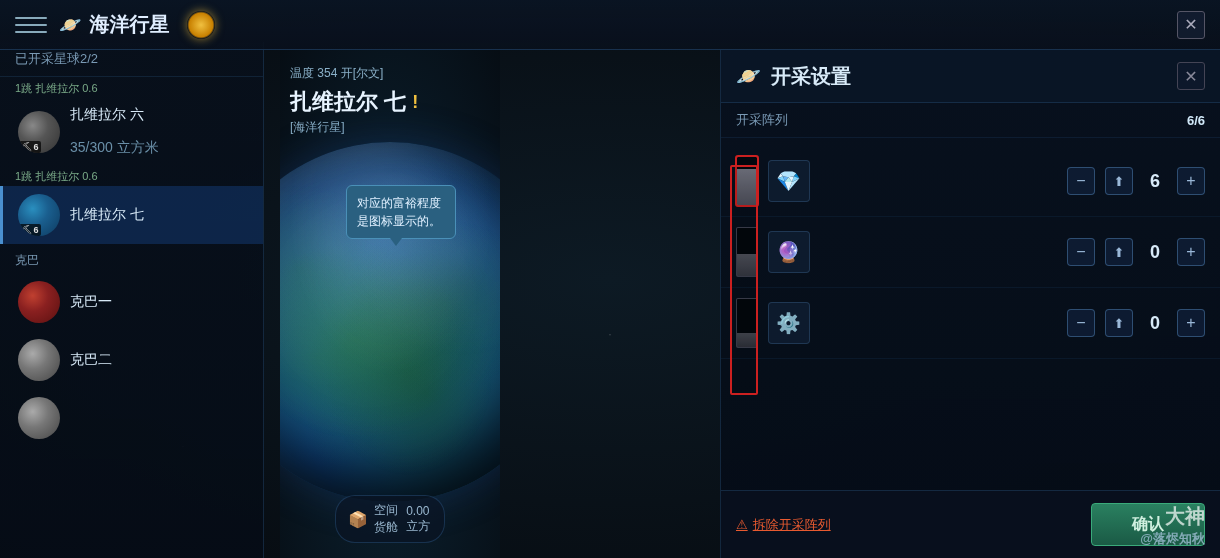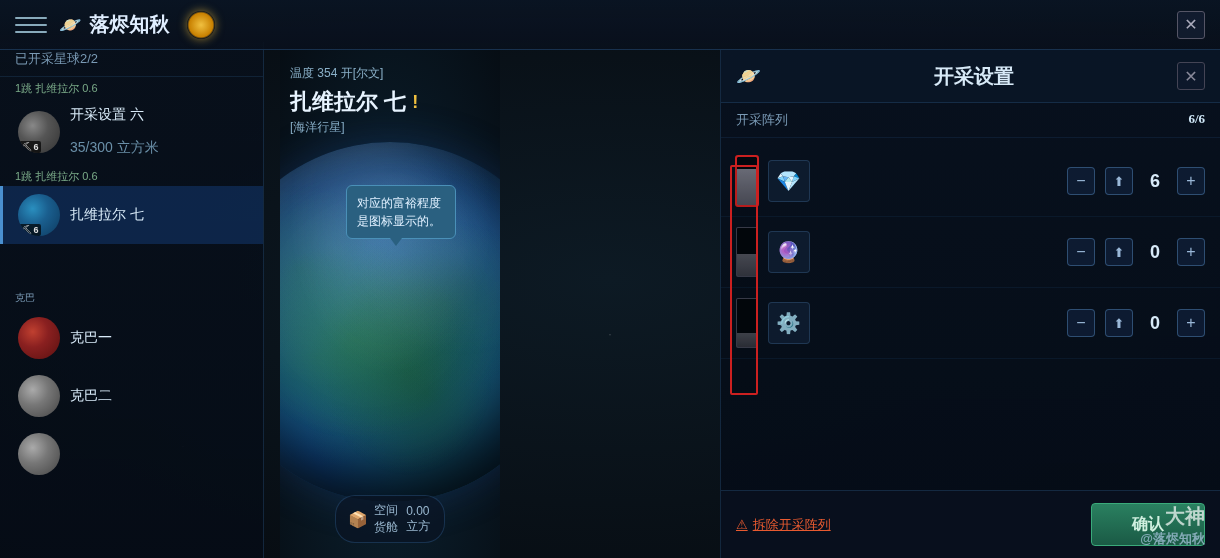--- a/index.html
+++ b/index.html
@@ -113,22 +113,21 @@
     }
     .sidebar-header {
       padding: 8px 15px;
       color: #7a9ab5;
       font-size: 13px;
       border-bottom: 1px solid rgba(40,80,120,0.3);
     }
     .system-group {
       padding: 8px 15px 4px;
       color: #7a9ab5;
-      font-size: 10px;
-      margin-top: 39px;
+      font-size: 12px;
     }
     .planet-item {
       display: flex;
       align-items: center;
       padding: 8px 15px;
       cursor: pointer;
       border-left: 3px solid transparent;
       transition: background 0.2s;
     }
     .planet-item.active {
@@ -353,42 +352,41 @@
     .panel-planet-icon {
       font-size: 20px;
       margin-right: 10px;
       color: #5ab0d8;
     }
     .panel-title {
       font-size: 20px;
       font-weight: bold;
       color: #d8eaf8;
       flex: 1;
-      text-align: center;
     }
     .panel-close {
       width: 28px;
       height: 28px;
       border: 1px solid #445;
       border-radius: 3px;
       display: flex;
       align-items: center;
       justify-content: center;
       color: #889;
       font-size: 16px;
       cursor: pointer;
       background: rgba(15,25,45,0.8);
     }
 
     
     .section-row {
       display: flex;
+      align-items: center;
       padding: 8px 15px;
       border-bottom: 1px solid rgba(30,60,100,0.3);
-      font-family: Liberation Serif, serif;
     }
     .section-label {
       font-size: 13px;
       color: #7a9ab5;
       flex: 1;
     }
     .section-value {
       font-size: 13px;
       color: #d0e8f8;
       font-weight: bold;
@@ -564,39 +562,39 @@
 <div class="bg"></div>
 
 <div class="top-bar">
   <div class="menu-icon">
     <span></span>
       <span></span>
       <span></span>
   </div>
   <div class="title-area">
     <span class="planet-icon-small">🪐</span>
-    <span class="top-title">落烬知秋</span>
+    <span class="top-title">海洋行星</span>
     <div class="sun-icon"></div>
   </div>
   <div class="close-btn-top">✕</div>
 </div>
 
 <div class="sidebar">
   <div class="sidebar-header">已开采星球2/2</div>
 
   <div class="jump-info">1跳 扎维拉尔 0.6</div>
   <div class="planet-item">
     <div class="planet-avatar rocky-gray">
       <div class="level-badge">
           <span>⛏</span>
           <span class="lv-num">6</span>
         </div>
     </div>
     <div class="planet-info">
-      <div class="planet-name">开采设置 六</div>
+      <div class="planet-name">扎维拉尔 六</div>
       <div class="planet-resources">35/300 立方米</div>
     </div>
   </div>
 
   <div class="jump-info">1跳 扎维拉尔 0.6</div>
   <div class="planet-item active">
     <div class="planet-avatar ocean">
       <div class="level-badge">
           <span>⛏</span>
           <span class="lv-num">6</span>

